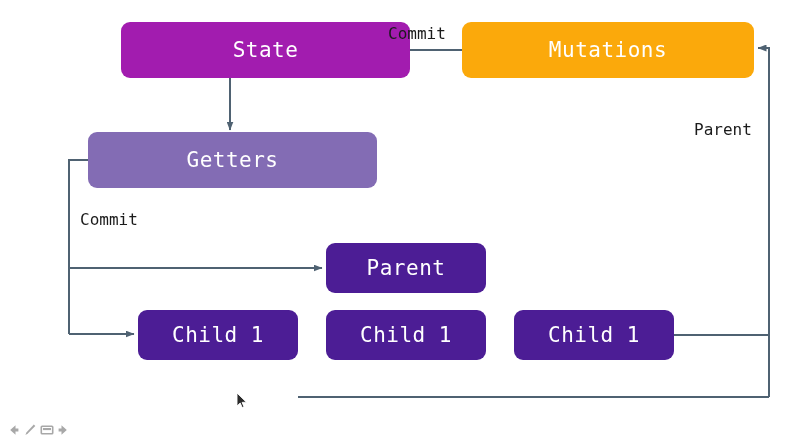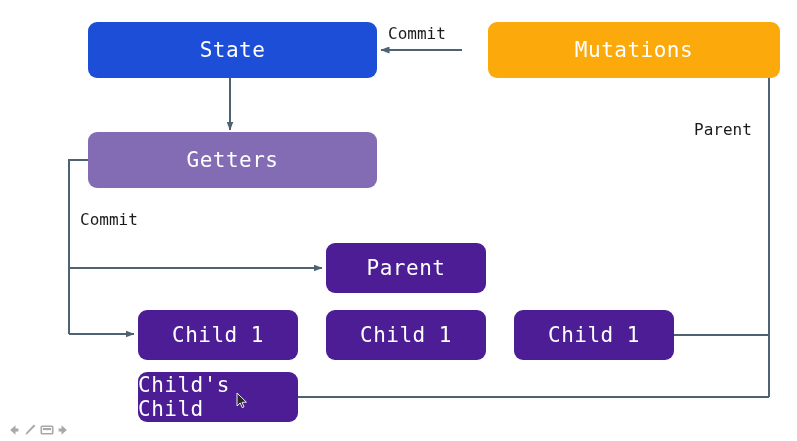--- a/index.html
+++ b/index.html
@@ -28,21 +28,21 @@
     align-items: center;
     justify-content: center;
     border-radius: 9px;
     color: #ffffff;
     font-family: "DejaVu Sans Mono", "Liberation Mono", monospace;
     font-size: 21px;
     letter-spacing: 0.5px;
     box-sizing: border-box;
     user-select: none;
   }
-  .node-state    { background: #1d4ed8; }
+  .node-state    { background: #a21caf; margin-left: 33px; }
   .node-mutations{ background: #FBA90B; }
   .node-getters  { background: #836CB4; }
   .node-green    { background: #4c1d95; }
 
   .edge-label {
     position: absolute;
     color: #1b1b1b;
     font-family: "DejaVu Sans Mono", "Liberation Mono", monospace;
     font-size: 16px;
     white-space: nowrap;
@@ -98,21 +98,21 @@
 
     <path d="M298,397 L769,397" fill="none" stroke="#4F6272" stroke-width="2"></path>
 
     <path d="M769,397 L769,48 L758,48" fill="none" stroke="#4F6272" stroke-width="2" marker-end="url(#arrowhead)"></path>
   </svg>
 
   <div class="node node-state" style="left:88px; top:22px; width:289px; height:56px;">
     <span>State</span>
   </div>
 
-  <div class="node node-mutations" style="left:488px; top:22px; width:292px; height:56px;">
+  <div class="node node-mutations" style="left:462px; top:22px; width:292px; height:56px;">
     <span>Mutations</span>
   </div>
 
   <div class="node node-getters" style="left:88px; top:132px; width:289px; height:56px;">
     <span>Getters</span>
   </div>
 
   <div class="node node-green" style="left:326px; top:243px; width:160px; height:50px;">
     <span>Parent</span>
   </div>
@@ -122,23 +122,20 @@
   </div>
 
   <div class="node node-green" style="left:326px; top:310px; width:160px; height:50px;">
     <span>Child 1</span>
   </div>
 
   <div class="node node-green" style="left:514px; top:310px; width:160px; height:50px;">
     <span>Child 1</span>
   </div>
 
-  <div class="node node-green" style="left:138px; top:372px; width:160px; height:50px;">
-    <span>Child's Child</span>
-  </div>
 
   <div class="edge-label" style="left:388px; top:24px;">Commit</div>
 
   <div class="edge-label" style="left:694px; top:120px;">Parent</div>
 
   <div class="edge-label" style="left:80px; top:210px;">Commit</div>
 
   <div id="toolbar">
     <span class="tb-icon" title="Previous">
       <svg viewBox="0 0 14 14" width="14" height="14" xmlns="http://www.w3.org/2000/svg">

